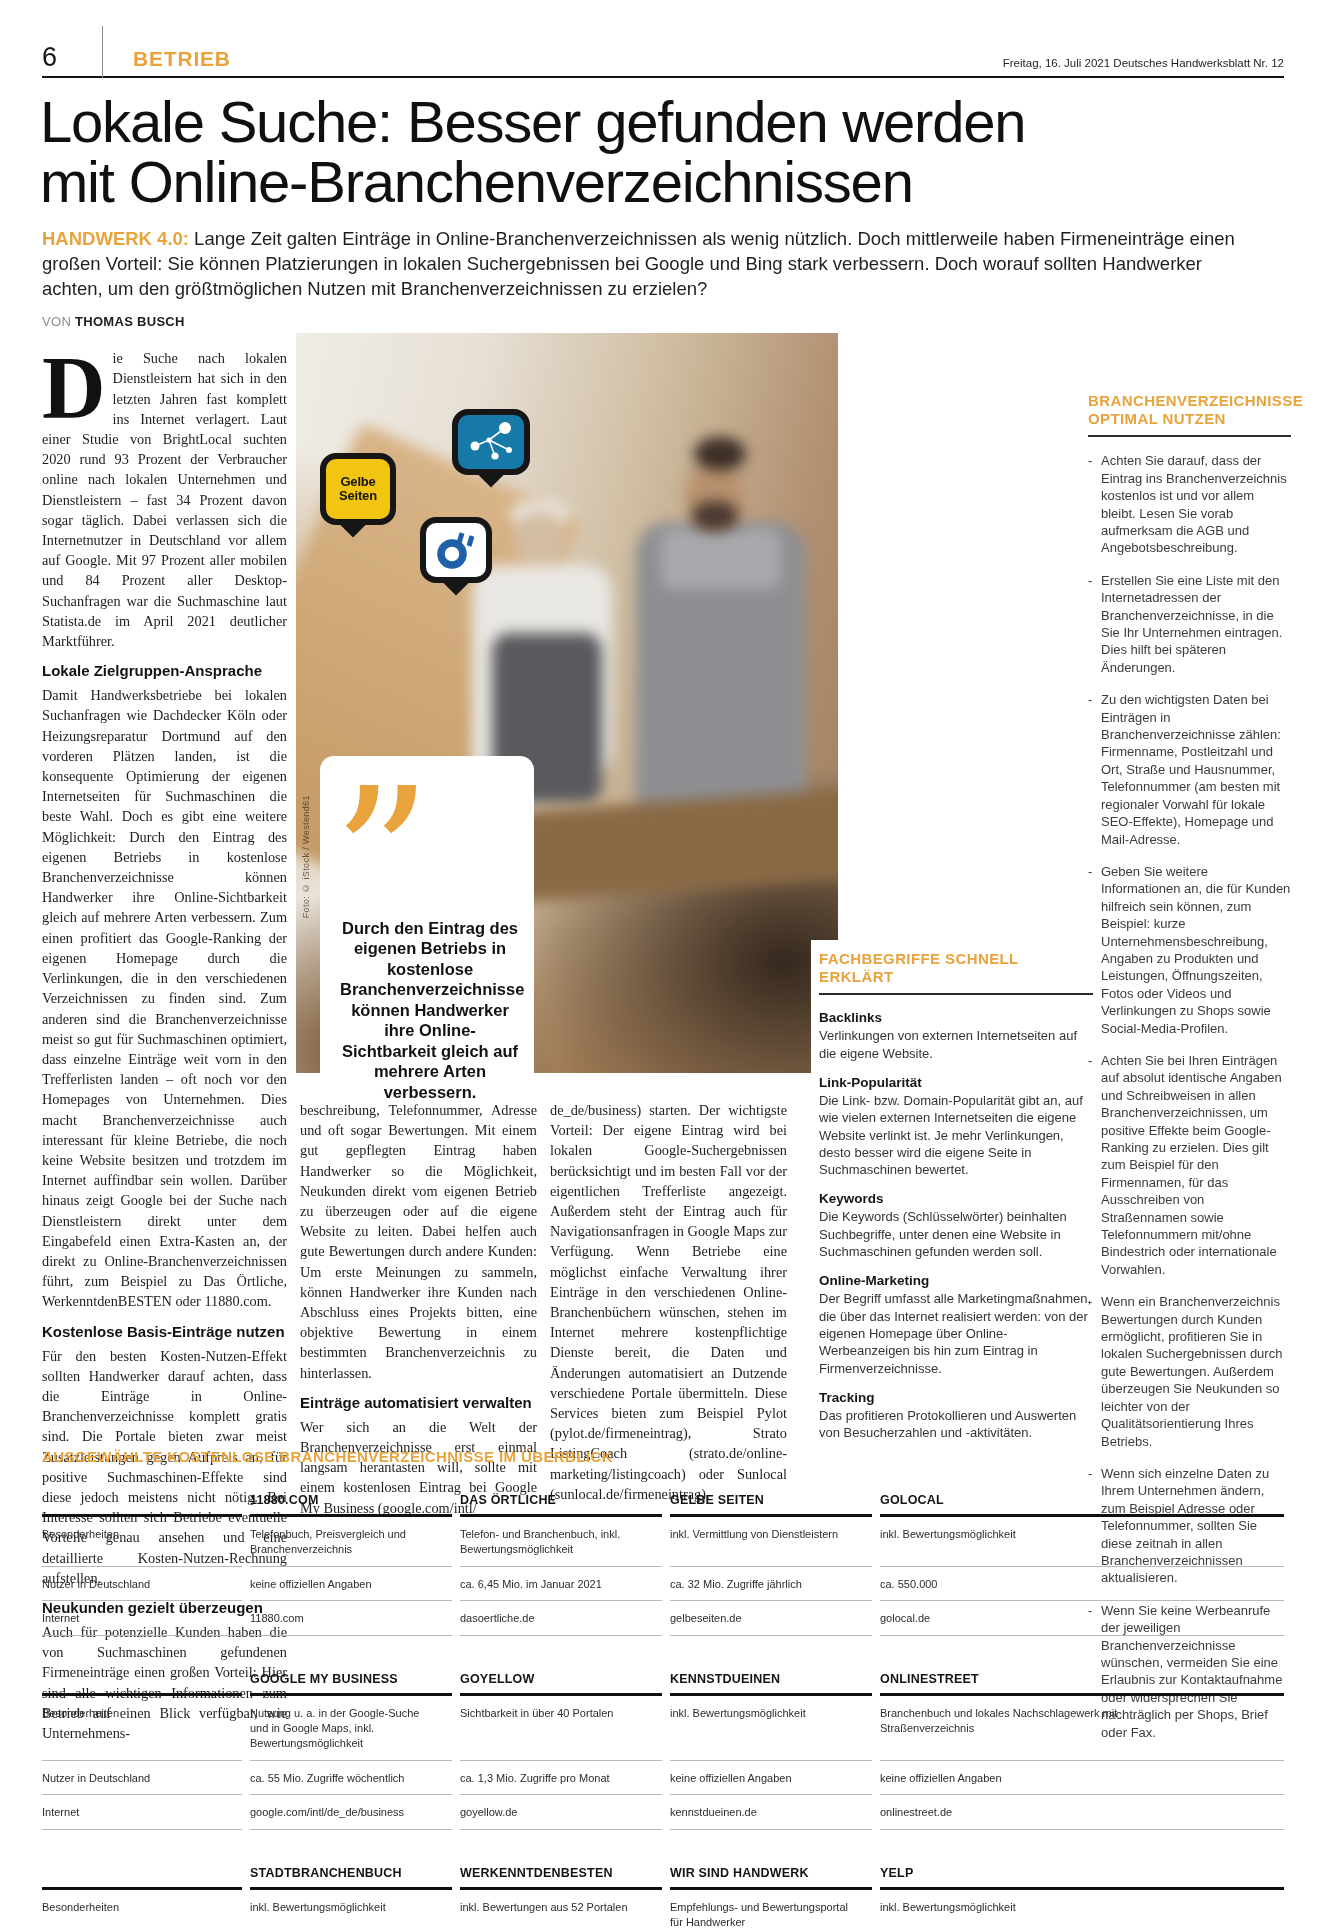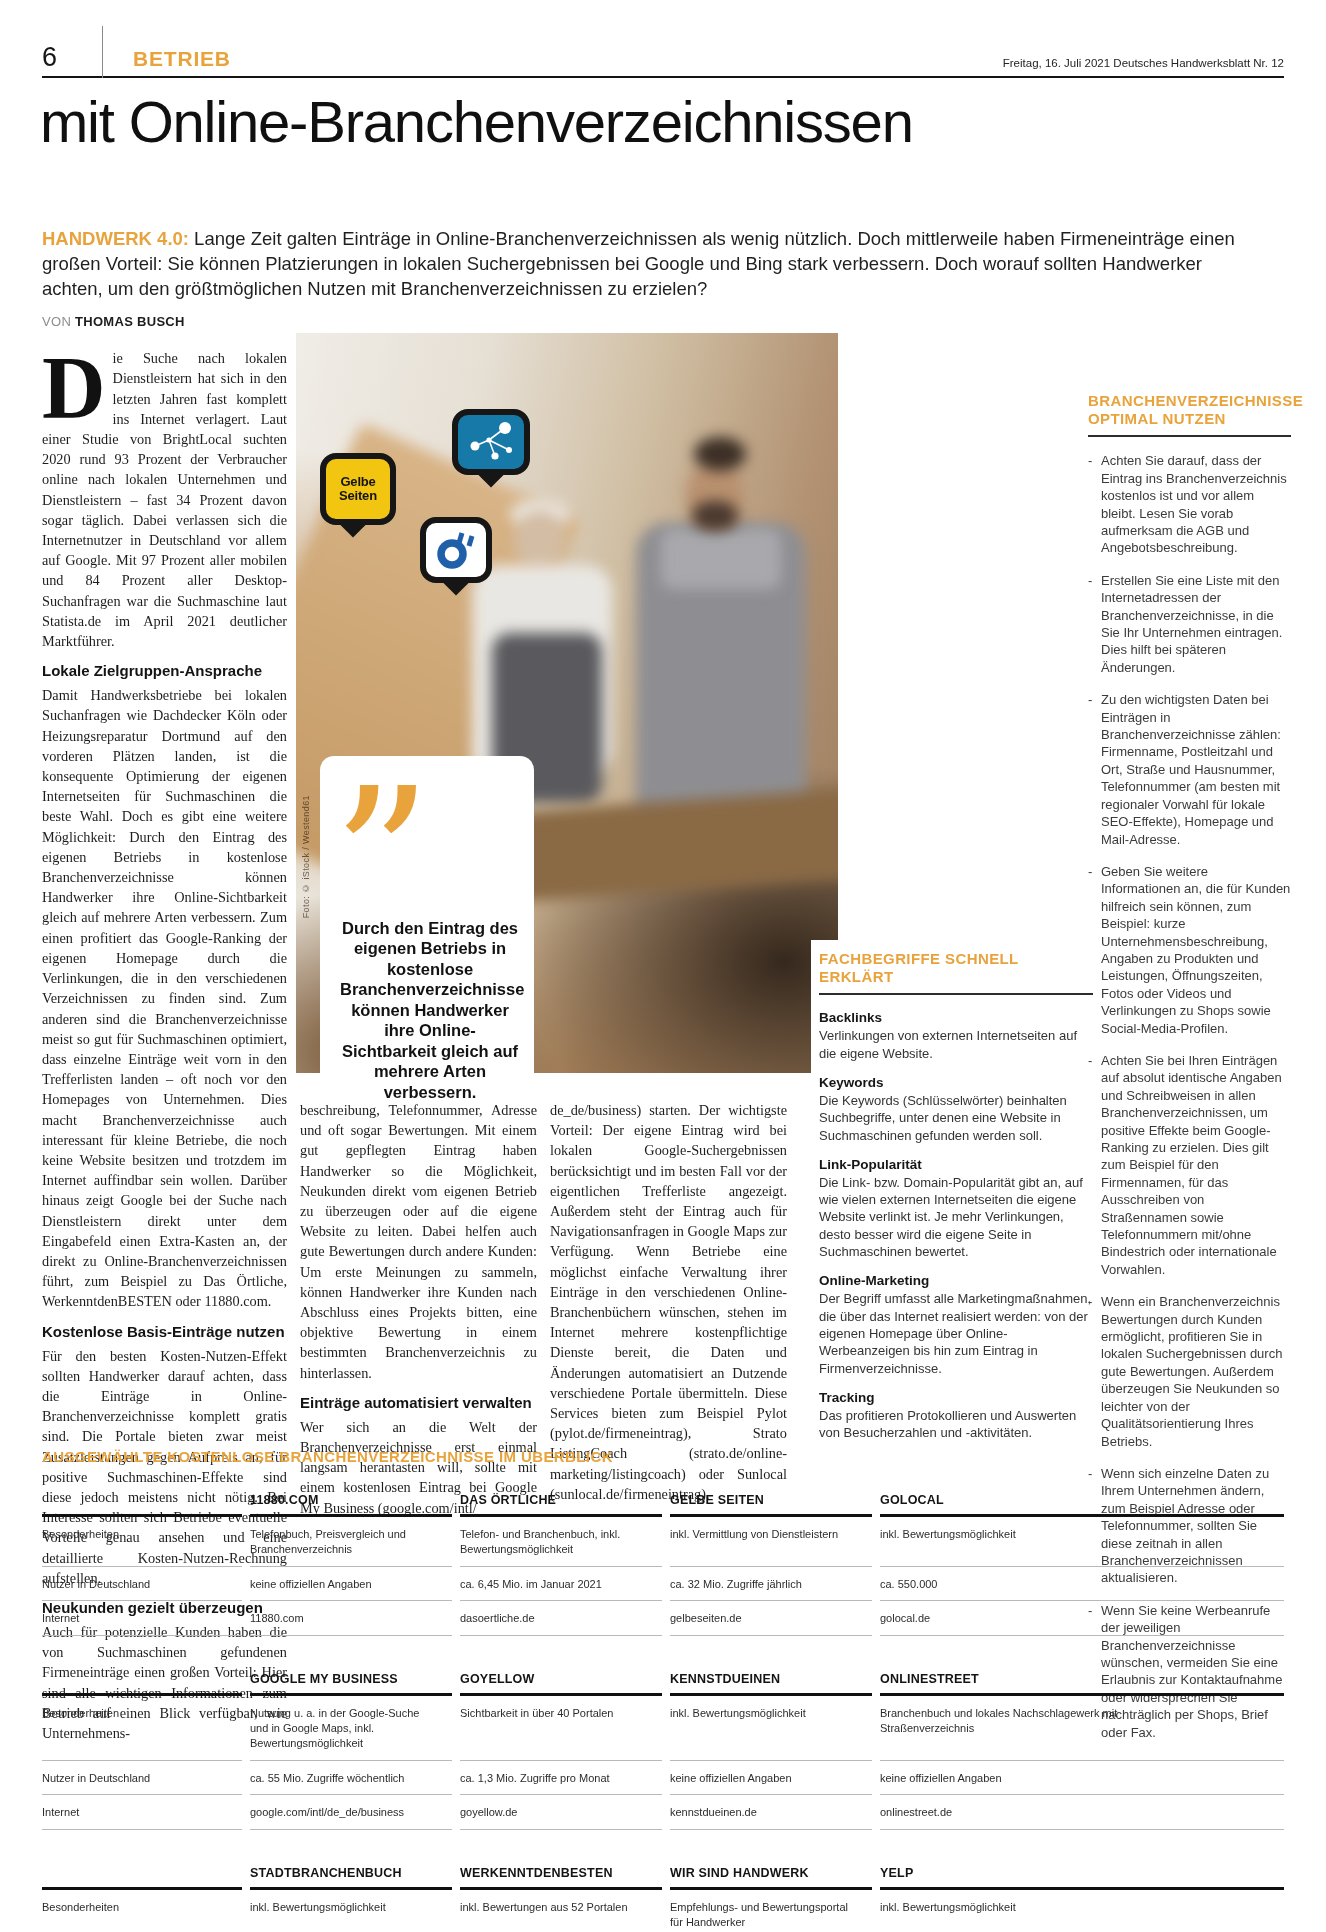--- a/index.html
+++ b/index.html
@@ -127,20 +127,21 @@
 <div class="header">
   <div class="header-left">
     <div class="pagenum">6</div>
     <div class="vline"></div>
     <div class="section-label">BETRIEB</div>
   </div>
   <div class="dateline">Freitag, 16. Juli 2021  Deutsches Handwerksblatt  Nr. 12</div>
 </div>
 
 <div class="headline">
+  <div>Lokale Suche: Besser gefunden werden</div>
   <div>mit Online-Branchenverzeichnissen</div>
 </div>
 
 <div class="standfirst"><span class="kicker">HANDWERK 4.0:</span><span> Lange Zeit galten Einträge in Online-Branchenverzeichnissen als wenig nützlich. Doch mittlerweile haben Firmeneinträge einen großen Vorteil: Sie können Platzierungen in lokalen Suchergebnissen bei Google und Bing stark verbessern. Doch worauf sollten Handwerker achten, um den größtmöglichen Nutzen mit Branchenverzeichnissen zu erzielen?</span></div>
 
 <div class="col col1">
   <div class="byline"><span class="von">VON </span><span class="author">THOMAS BUSCH</span></div>
   <p><span class="dropcap">D</span><span>ie Suche nach lokalen Dienstleistern hat sich in den letzten Jahren fast komplett ins Internet verlagert. Laut einer Studie von BrightLocal suchten 2020 rund 93 Prozent der Verbraucher online nach lokalen Unternehmen und Dienstleistern – fast 34 Prozent davon sogar täglich. Dabei verlassen sich die Internetnutzer in Deutschland vor allem auf Google. Mit 97 Prozent aller mobilen und 84 Prozent aller Desktop-Suchanfragen war die Suchmaschine laut Statista.de im April 2021 deutlicher Marktführer.</span></p>
   <div class="subhead">Lokale Zielgruppen-Ansprache</div>
   <p>Damit Handwerksbetriebe bei lokalen Suchanfragen wie Dachdecker Köln oder Heizungsreparatur Dortmund auf den vorderen Plätzen landen, ist die konsequente Optimierung der eigenen Internetseiten für Suchmaschinen die beste Wahl. Doch es gibt eine weitere Möglichkeit: Durch den Eintrag des eigenen Betriebs in kostenlose Branchenverzeichnisse können Handwerker ihre Online-Sichtbarkeit gleich auf mehrere Arten verbessern. Zum einen profitiert das Google-Ranking der eigenen Homepage durch die Verlinkungen, die in den verschiedenen Verzeichnissen zu finden sind. Zum anderen sind die Branchenverzeichnisse meist so gut für Suchmaschinen optimiert, dass einzelne Einträge weit vorn in den Trefferlisten landen – oft noch vor den Homepages von Unternehmen. Dies macht Branchenverzeichnisse auch interessant für kleine Betriebe, die noch keine Website besitzen und trotzdem im Internet auffindbar sein wollen. Darüber hinaus zeigt Google bei der Suche nach Dienstleistern direkt unter dem Eingabefeld einen Extra-Kasten an, der direkt zu Online-Branchenverzeichnissen führt, zum Beispiel zu Das Örtliche, WerkenntdenBESTEN oder 11880.com.</p>
@@ -216,26 +217,26 @@
 </div>
 
 <div class="glossary">
   <div class="box-title">FACHBEGRIFFE SCHNELL ERKLÄRT</div>
   <div class="box-rule"></div>
   <div class="term">
     <div class="term-name">Backlinks</div>
     <div class="term-def">Verlinkungen von externen Internetseiten auf die eigene Website.</div>
   </div>
   <div class="term">
+    <div class="term-name">Link-Popularität</div>
+    <div class="term-def">Die Link- bzw. Domain-Popularität gibt an, auf wie vielen externen Internetseiten die eigene Website verlinkt ist. Je mehr Verlinkungen, desto besser wird die eigene Seite in Suchmaschinen bewertet.</div>
+  </div>
+  <div class="term">
     <div class="term-name">Keywords</div>
     <div class="term-def">Die Keywords (Schlüsselwörter) beinhalten Suchbegriffe, unter denen eine Website in Suchmaschinen gefunden werden soll.</div>
-  </div>
-  <div class="term">
-    <div class="term-name">Link-Popularität</div>
-    <div class="term-def">Die Link- bzw. Domain-Popularität gibt an, auf wie vielen externen Internetseiten die eigene Website verlinkt ist. Je mehr Verlinkungen, desto besser wird die eigene Seite in Suchmaschinen bewertet.</div>
   </div>
   <div class="term">
     <div class="term-name">Online-Marketing</div>
     <div class="term-def">Der Begriff umfasst alle Marketingmaßnahmen, die über das Internet realisiert werden: von der eigenen Homepage über Online-Werbeanzeigen bis hin zum Eintrag in Firmenverzeichnisse.</div>
   </div>
   <div class="term">
     <div class="term-name">Tracking</div>
     <div class="term-def">Das profitieren Protokollieren und Auswerten von Besucherzahlen und -aktivitäten.</div>
   </div>
 </div>

